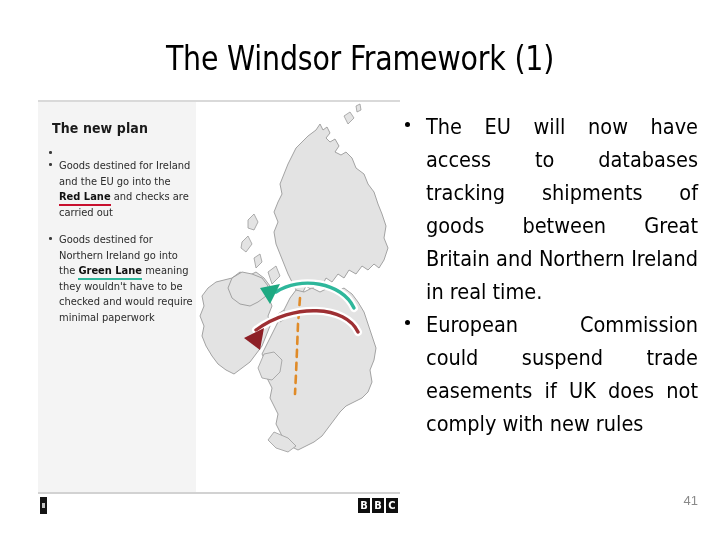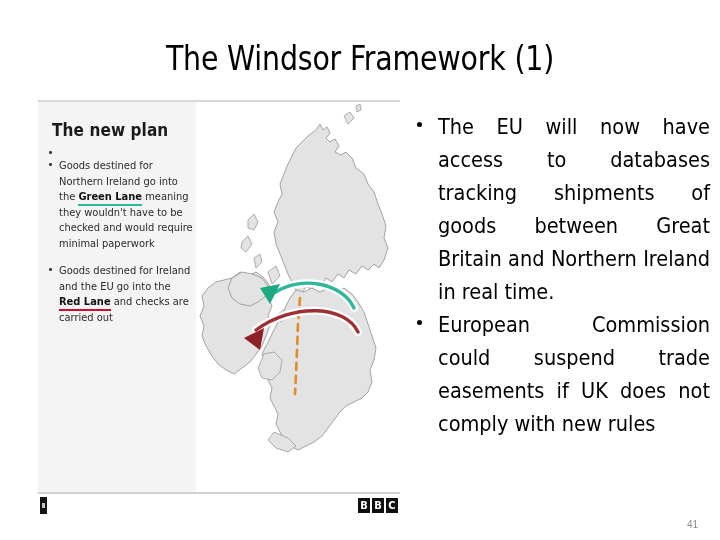--- a/index.html
+++ b/index.html
@@ -35,21 +35,21 @@
   }
 
   
   .panel{
     position:absolute;left:0;top:2px;width:158px;height:390px;
     background:#f4f4f4;
   }
   .panel-heading{
     position:absolute;left:14px;top:18px;width:136px;
     font-family:"DejaVu Sans Condensed","Liberation Sans",sans-serif;
-    font-weight:700;font-size:17px;color:#1a1a1a;
+    font-weight:700;font-size:14px;color:#1a1a1a;
     letter-spacing:0.1px;
   }
   .panel-list{
     position:absolute;left:10px;top:44px;width:146px;
   }
   .p-item{
     position:relative;padding-left:11px;margin-bottom:12px;
     font-family:"DejaVu Sans Condensed","Liberation Sans",sans-serif;
     font-size:11px;line-height:15.5px;color:#2b2b2b;
   }
@@ -88,38 +88,38 @@
     position:absolute;right:2px;top:4px;display:flex;gap:2px;
   }
   .bbc span{
     display:block;width:12px;height:15px;background:#0f0f0f;color:#fff;
     font-family:"DejaVu Sans Condensed","Liberation Sans",sans-serif;
     font-weight:700;font-size:11px;line-height:15px;text-align:center;
   }
 
   
   .bullets{
-    position:absolute;left:412px;top:110px;width:298px;
+    position:absolute;left:400px;top:110px;width:298px;
   }
   .b-item{
     position:relative;padding-left:26px;
     font-family:"DejaVu Sans Condensed","Liberation Sans",sans-serif;
     font-size:21.5px;line-height:33px;color:#000;
     text-align:justify;text-justify:inter-word;
   }
   .b-item .bdot{
     position:absolute;left:5px;top:12px;width:5px;height:5px;
     border-radius:50%;background:#000;
   }
 
   
   .pagenum{
-    position:absolute;right:22px;bottom:10px;
+    position:absolute;right:22px;bottom:32px;
     font-family:"Liberation Sans",sans-serif;
-    font-size:10px;color:#8a8a8a;
+    font-size:13px;color:#8a8a8a;
   }
 </style>
 </head>
 <body>
 
 <div class="slide">
 
   <div class="title">The Windsor Framework (1)</div>
 
   <div class="info">
@@ -129,25 +129,25 @@
     <div class="panel">
       <div class="panel-heading">The new plan</div>
 
       <div class="panel-list">
 
         <div class="p-item">
           <span class="dot"></span>
         </div>
 
         <div class="p-item">
+          <span class="dot"></span><span>Goods destined for Ireland and the EU go into the </span><span class="lane lane-red">Red Lane</span><span> and checks are carried out</span>
+        </div>
+
+        <div class="p-item">
           <span class="dot"></span><span>Goods destined for Northern Ireland go into the </span><span class="lane lane-green">Green Lane</span><span> meaning they wouldn't have to be checked and would require minimal paperwork</span>
-        </div>
-
-        <div class="p-item">
-          <span class="dot"></span><span>Goods destined for Ireland and the EU go into the </span><span class="lane lane-red">Red Lane</span><span> and checks are carried out</span>
         </div>
 
       </div>
     </div>
 
     <div class="maparea">
       <svg width="204" height="390" viewBox="0 0 204 390">
         <g>
 
           <path fill="#e3e3e3" stroke="#9a9a9a" stroke-width="0.9" d="M120 28 L124 22 L127 28 L131 25 L134 31 L130 36 L134 40 L139 37 L143 44 L139 50

